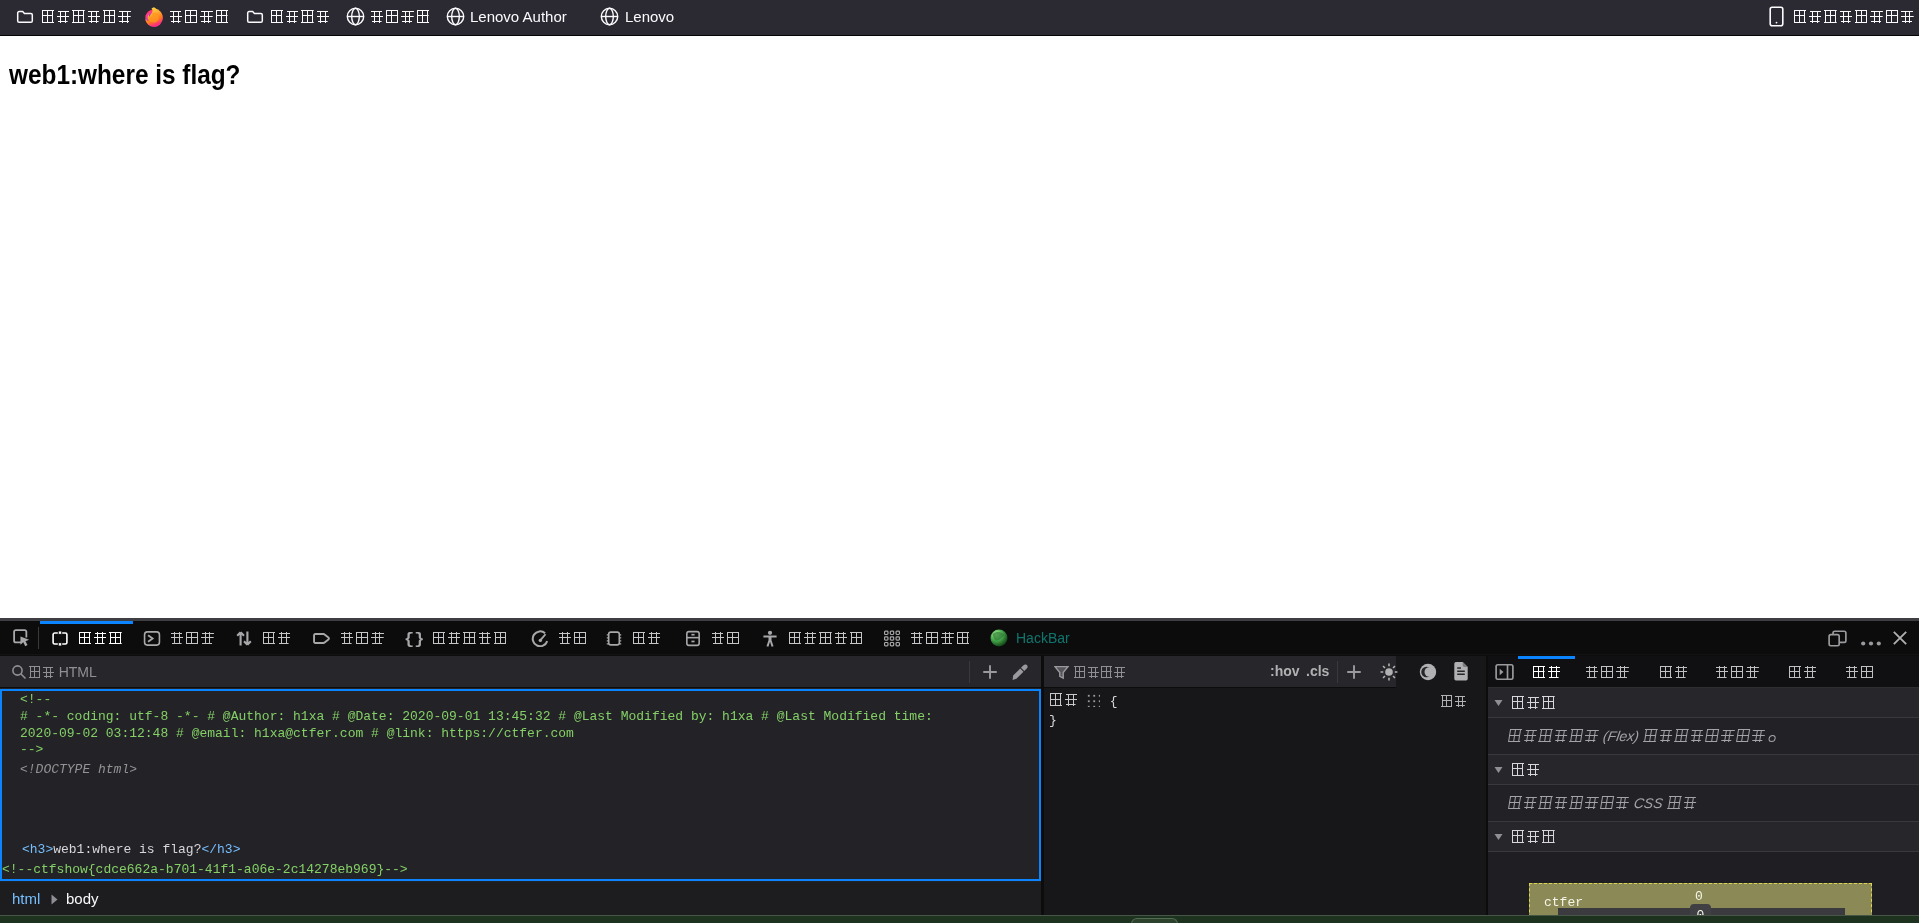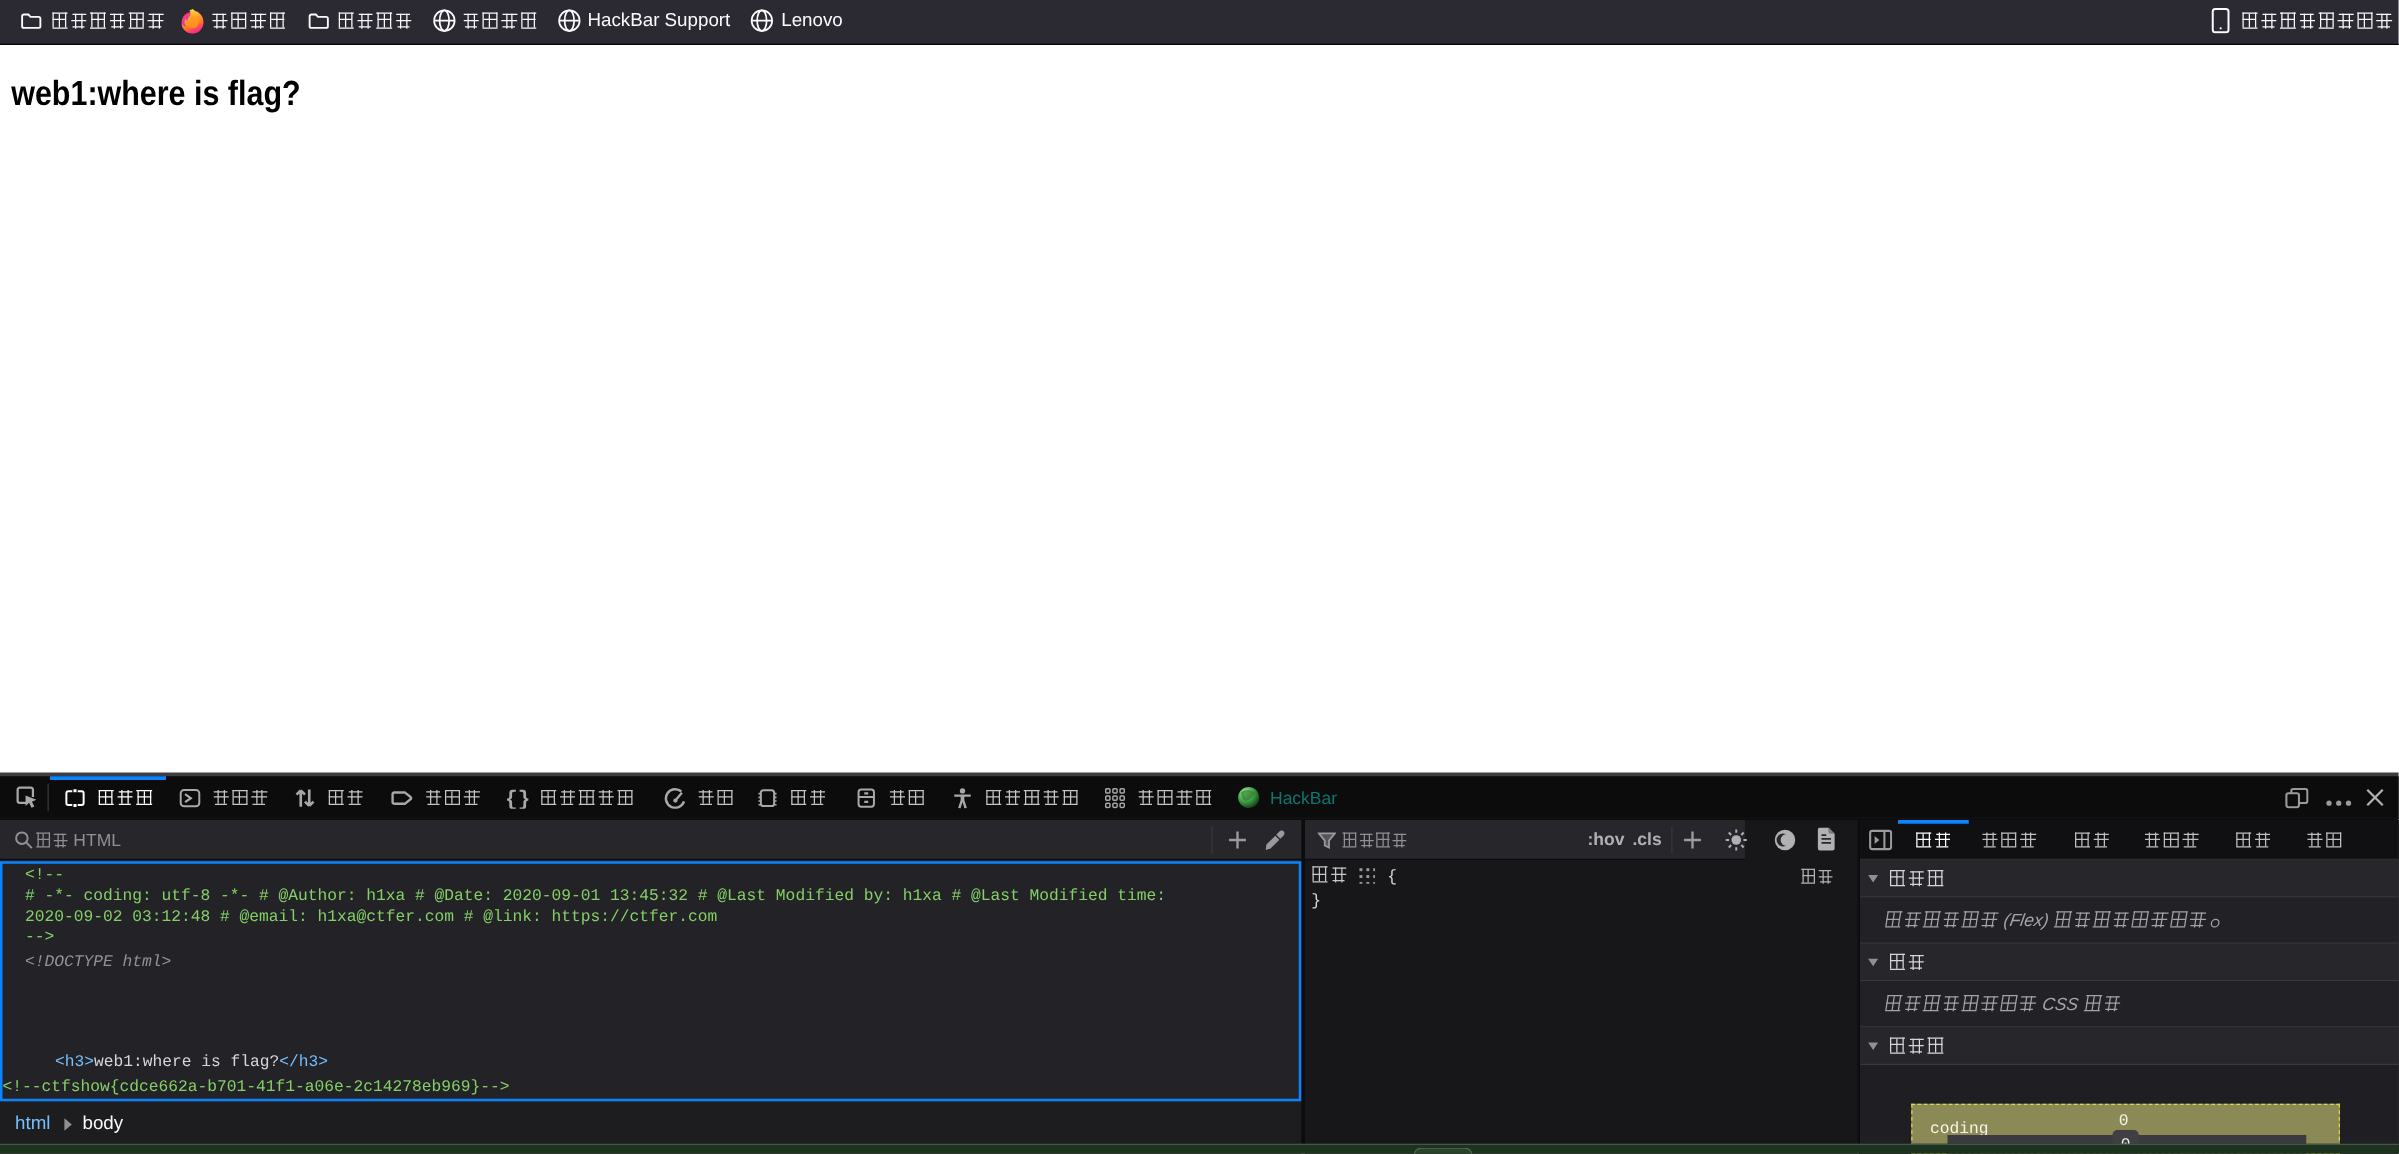--- a/index.html
+++ b/index.html
@@ -138,21 +138,21 @@
         <span class="z v2"></span>
         <span class="z"></span>
       </div>
     <div class="bm" style="left:446px">
         <svg width="19" height="19" viewBox="0 0 19 19" fill="none" stroke="#fbfbfe" stroke-width="1.4">
           <circle cx="9.5" cy="9.5" r="8.2"></circle>
           <ellipse cx="9.5" cy="9.5" rx="3.8" ry="8.2"></ellipse>
           <path d="M1.3 9.5h16.4"></path>
         </svg>
       </div>
-    <div class="bm" style="left:470px">HackBar Support</div>
+    <div class="bm" style="left:470px">Lenovo Author</div>
     <div class="bm" style="left:600px">
         <svg width="19" height="19" viewBox="0 0 19 19" fill="none" stroke="#fbfbfe" stroke-width="1.4">
           <circle cx="9.5" cy="9.5" r="8.2"></circle>
           <ellipse cx="9.5" cy="9.5" rx="3.8" ry="8.2"></ellipse>
           <path d="M1.3 9.5h16.4"></path>
         </svg>
       </div>
     <div class="bm" style="left:625px">Lenovo</div>
     <div class="bm" style="left:1768px">
         <svg width="17" height="21" viewBox="0 0 17 21" fill="none" stroke="#fbfbfe" stroke-width="1.6">
@@ -342,21 +342,21 @@
           <div class="abs" style="left:981px;top:7px"><svg width="18" height="18" viewBox="0 0 16 16" stroke="#9a9a9e" stroke-width="1.7">
                 <path d="M8 2v12M2 8h12"></path>
               </svg></div>
           <div class="abs" style="left:1011px;top:7px"><svg width="18" height="18" viewBox="0 0 16 16" fill="#9a9a9e">
                 <path d="M13.2 1.3a2 2 0 0 1 1.5 1.5c.2.8-.1 1.5-.7 2.1l-2.2 2.2-2.9-2.9 2.2-2.2c.6-.6 1.3-.9 2.1-.7zM8.2 4.9l2.9 2.9-6.3 6.3-3.4 1 .5-3.9z"></path>
               </svg></div>
         </div>
         <div id="markup">
           <div class="abs mrow" style="top:1px;height:67px;line-height:16.75px;color:#84d066"><span style="position:absolute;left:18px;top:0">&lt;!--</span><span style="position:absolute;left:18px;top:16.75px"># -*- coding: utf-8 -*- # @Author: h1xa # @Date: 2020-09-01 13:45:32 # @Last Modified by: h1xa # @Last Modified time:</span><span style="position:absolute;left:18px;top:33.5px">2020-09-02 03:12:48 # @email: h1xa@ctfer.com # @link: https://ctfer.com</span><span style="position:absolute;left:18px;top:50.25px">--&gt;</span></div>
           <div class="abs mrow" style="top:69px;color:#939395;font-style:italic"><span style="margin-left:18px">&lt;!DOCTYPE html&gt;</span></div>
-          <div class="abs mrow" style="top:149px"><span style="margin-left:42px;color:#75bfff">&lt;h3&gt;</span><span style="color:#d7d7db">web1:where is flag?</span><span style="color:#75bfff">&lt;/h3&gt;</span></div>
+          <div class="abs mrow" style="top:149px"><span style="margin-left:20px;color:#75bfff">&lt;h3&gt;</span><span style="color:#d7d7db">web1:where is flag?</span><span style="color:#75bfff">&lt;/h3&gt;</span></div>
           <div class="abs mrow" style="top:169px;color:#84d066"><span style="">&lt;!--ctfshow{cdce662a-b701-41f1-a06e-2c14278eb969}--&gt;</span></div>
         </div>
         <div id="crumbs">
           <span class="abs" style="left:12px;top:8px;color:#75bfff">html</span>
           <svg class="abs" style="left:50px;top:12px" width="9" height="11" viewBox="0 0 9 11" fill="#8f8f94">
               <path d="M1.5 0.5l6 5-6 5z"></path>
             </svg>
           <span class="abs" style="left:66px;top:8px;color:#f9f9fa">body</span>
         </div>
       </div>
@@ -454,21 +454,21 @@
         <div class="acchead" style="top:166px;height:30px">
             <svg style="margin:0 7px 0 6px" width="9" height="8" viewBox="0 0 9 8" fill="#8f8f94">
               <path d="M0.5 1l4 6 4-6z"></path>
             </svg>
             <span class="z"></span>
             <span class="z v2"></span>
             <span class="z"></span>
           </div>
         <div class="abs" style="left:0;top:196px;width:432px;height:71px;background:#1f1f23">
           <div class="abs" style="left:41px;top:31px;width:343px;height:40px;background:#8b8956;border:1px dashed #dcd54e;font-family:'Liberation Mono',monospace;font-size:13px;color:#f5f5e8">
-            <span class="abs" style="left:14px;top:11px">coding</span>
+            <span class="abs" style="left:14px;top:11px">ctfer</span>
             <span class="abs" style="left:165px;top:5px">0</span>
             <div class="abs" style="left:28px;top:24px;width:287px;height:16px;background:#3a3a3f"></div>
             <div class="abs" style="left:160px;top:20px;width:21px;height:20px;background:#3f3f44;border-radius:4px;text-align:center;line-height:24px;color:#f5f5e8">0</div>
           </div>
         </div>
       </div>
     </div>
   </div>
   <div class="abs" id="hackstrip">
       <div id="hackbtn"></div>

